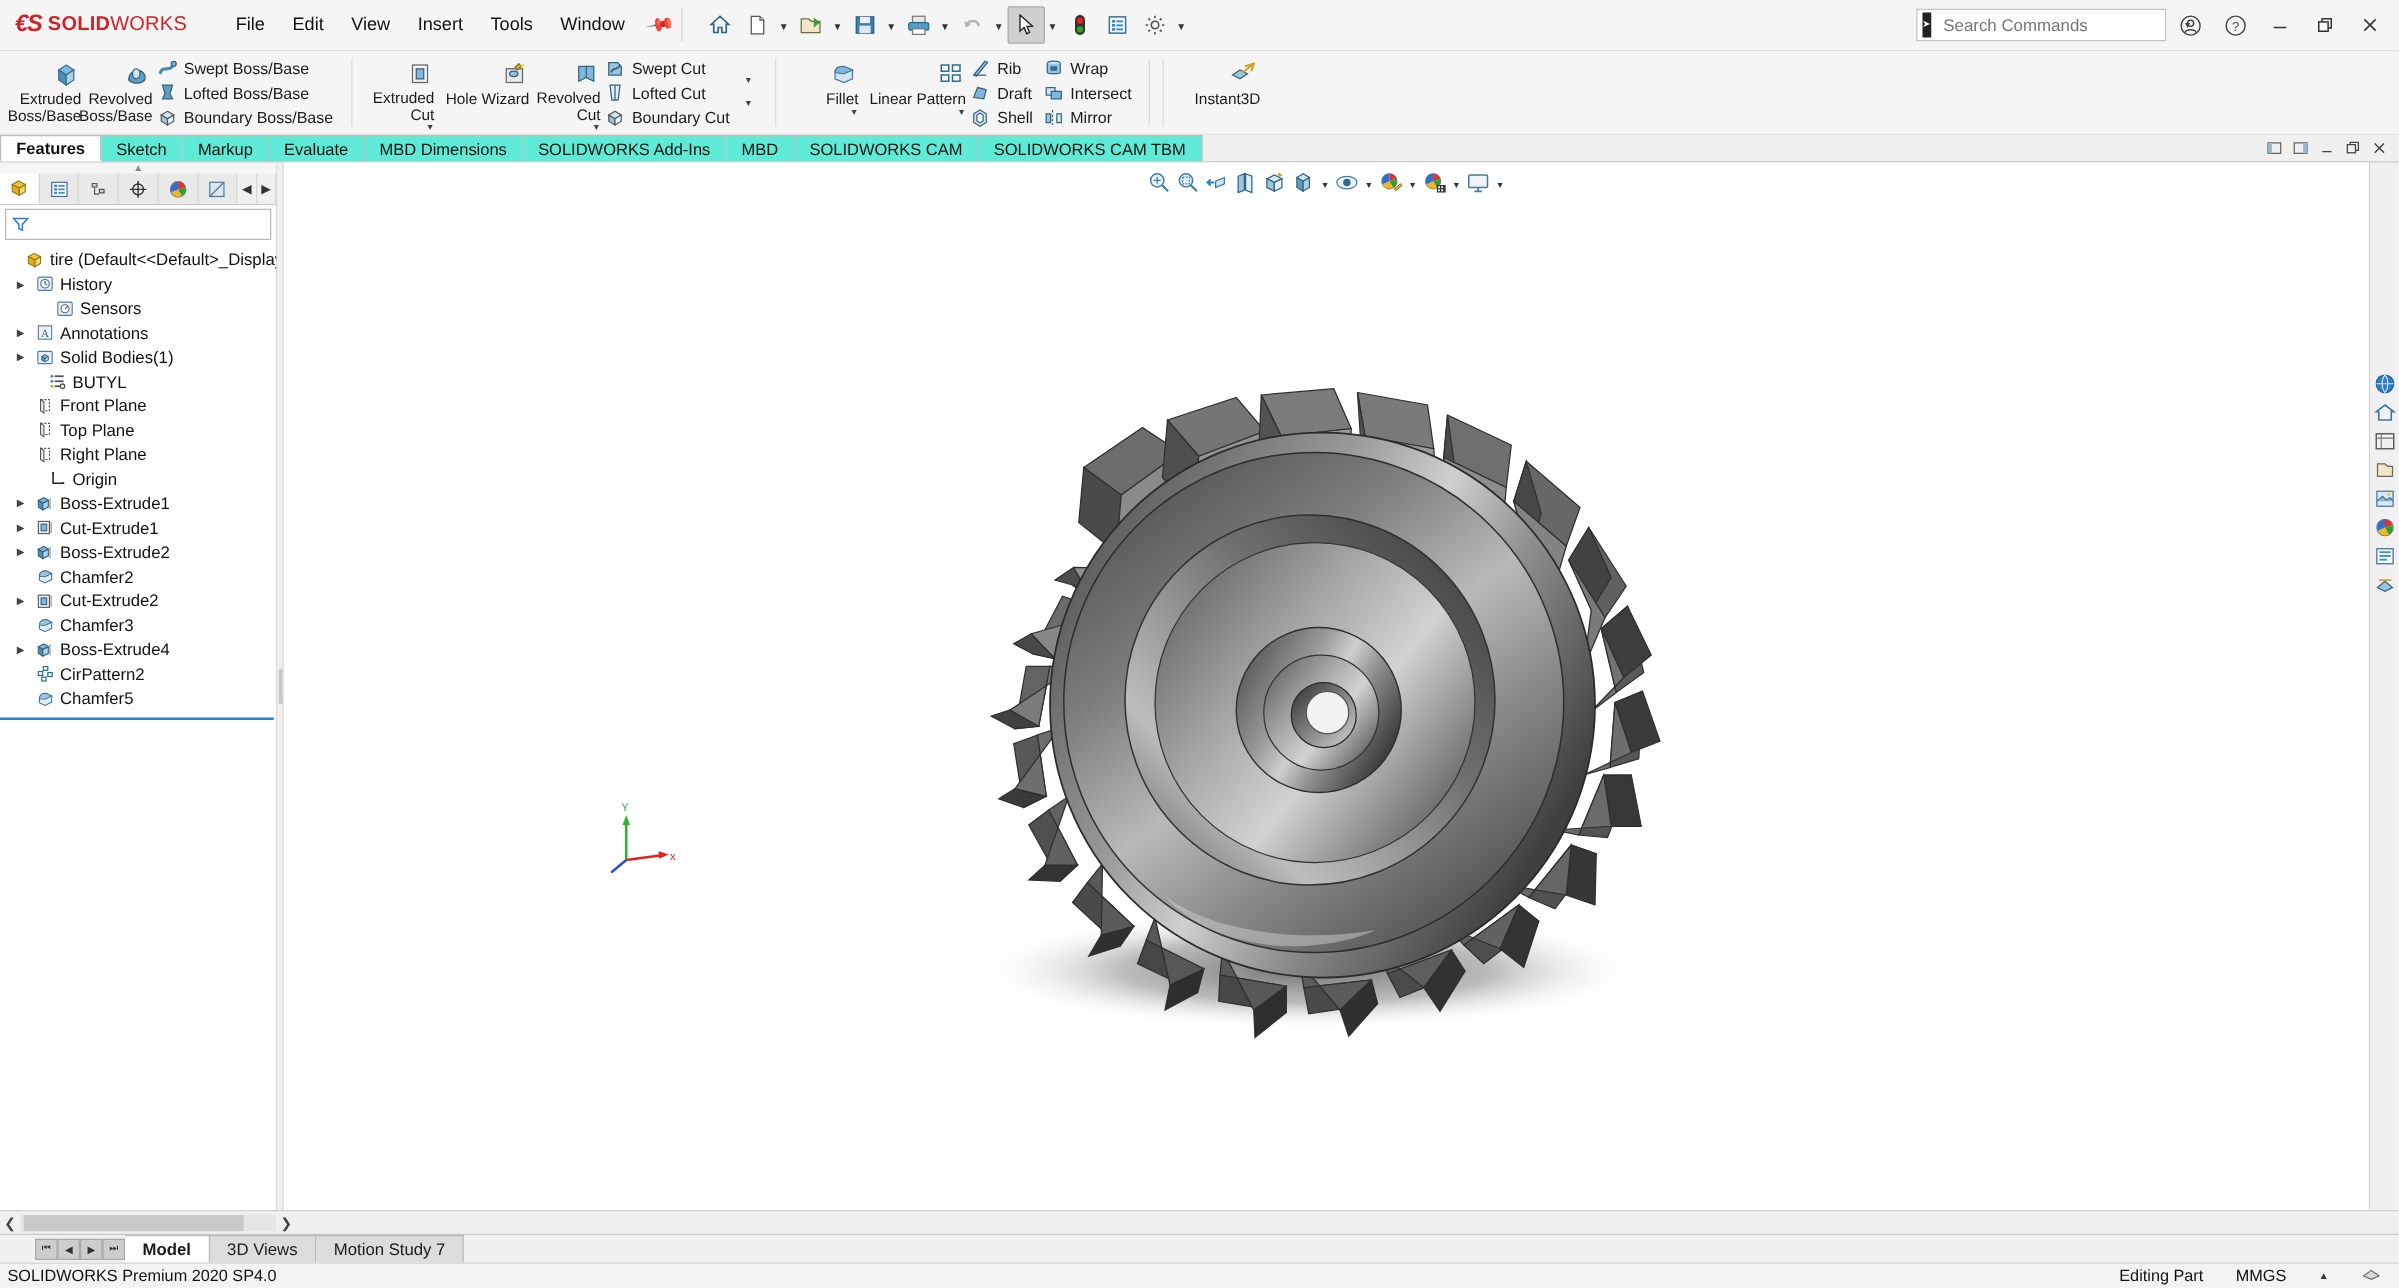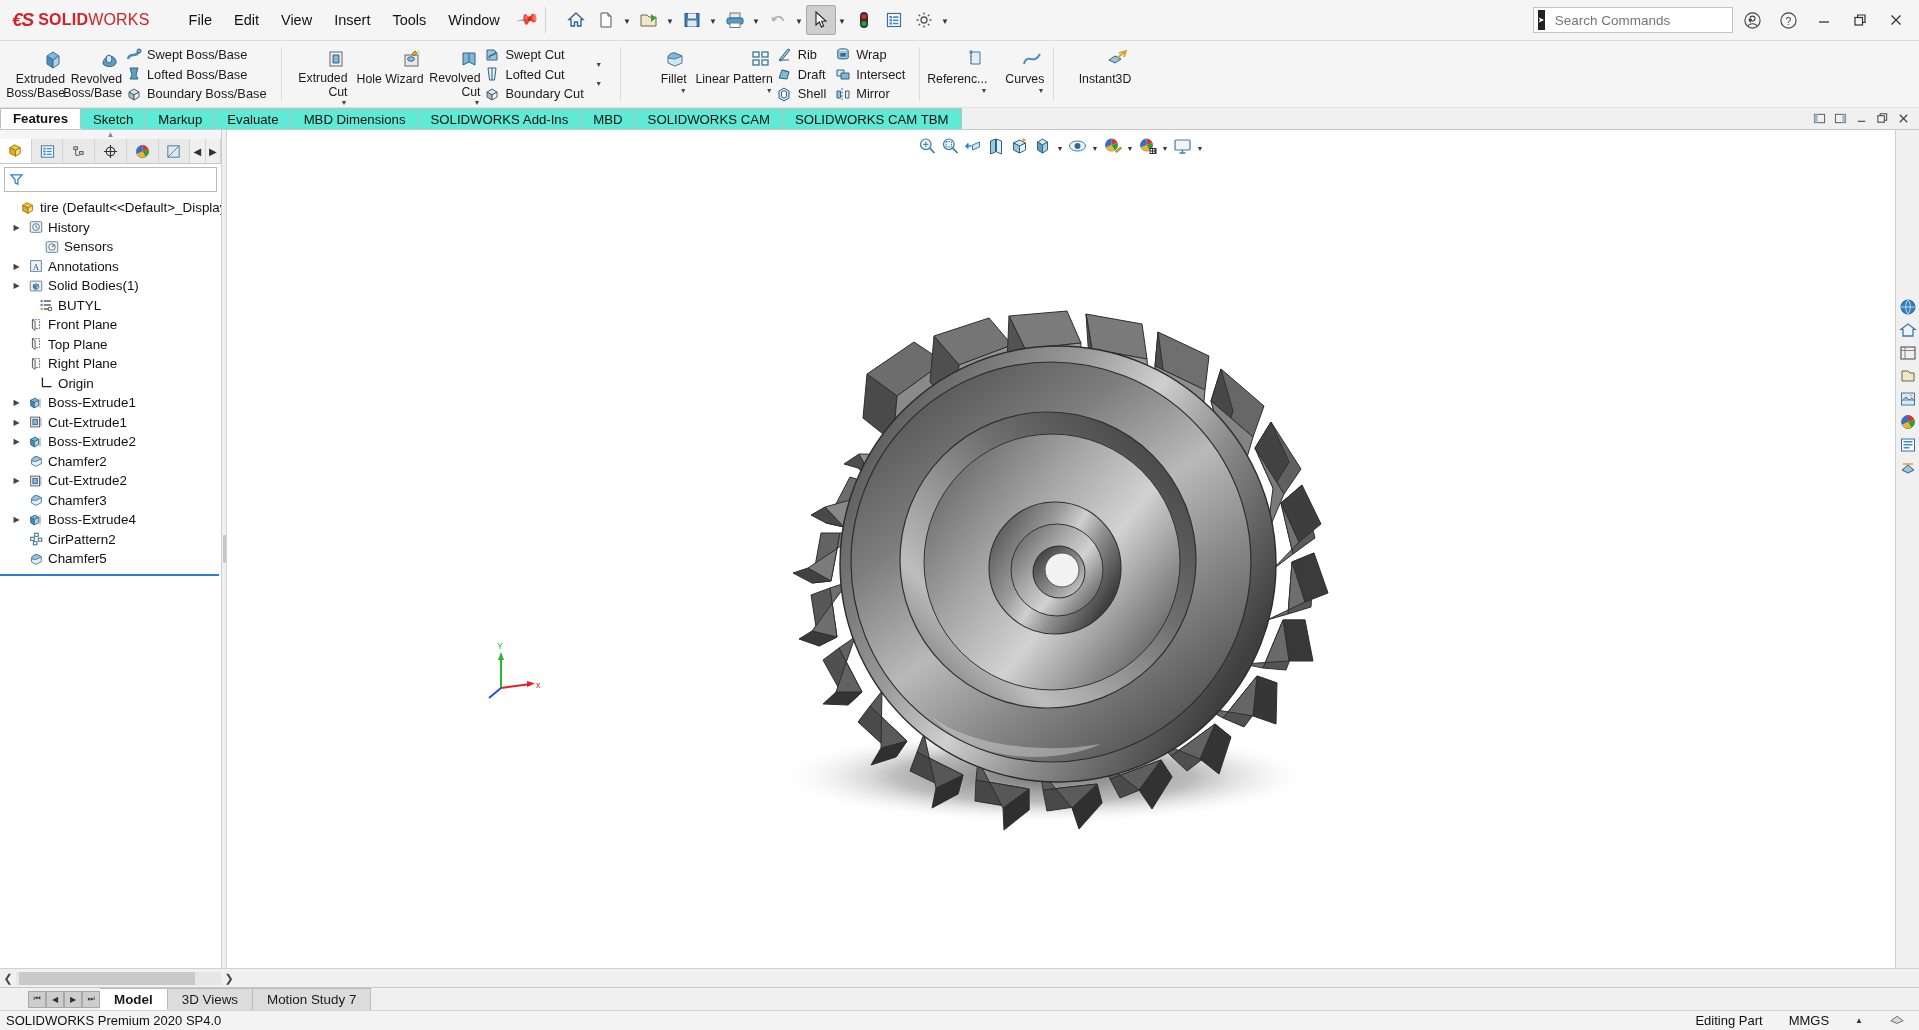--- a/index.html
+++ b/index.html
@@ -494,42 +494,20 @@
                 <path d="M2 5 L5.5 5 L5.5 12 L2 12 Z" fill="#9dc5dd" stroke="#34637f"></path>
                 <path d="M14 5 L10.5 5 L10.5 12 L14 12 Z" fill="#dfeef7" stroke="#34637f"></path>
               </svg>
           </span>
           <span>Mirror</span>
         </div>
       </div>
     </div>
     <div class="rsep"></div>
 
-    <div class="rgroup">
-      <div class="big-btn" style="width:58px">
-        <span class="ic">
-          <svg width="24" height="24" viewBox="0 0 24 24">
-              <path d="M8 5 H17 V17 H8 Z" fill="#dfeef7" stroke="#4a7a98"></path>
-              <circle cx="8" cy="5" r="1.7" fill="#4a90c2"></circle>
-              <path d="M8 5 V17" stroke="#4a7a98" stroke-dasharray="2 1.5"></path>
-            </svg>
-        </span>
-        <span class="lbl">Referenc...</span>
-        <span class="dropdot">▼</span>
-      </div>
-      <div class="big-btn">
-        <span class="ic">
-          <svg width="24" height="24" viewBox="0 0 24 24">
-              <path d="M4 17 C7 5, 14 19, 20 7" fill="none" stroke="#4a90c2" stroke-width="2"></path>
-            </svg>
-        </span>
-        <span class="lbl">Curves</span>
-        <span class="dropdot">▼</span>
-      </div>
-    </div>
     <div class="rsep"></div>
 
     <div class="rgroup">
       <div class="big-btn" style="width:68px">
         <span class="ic">
           <svg width="26" height="24" viewBox="0 0 26 24">
               <path d="M4 13 L10 9 L16 12 L10 16 Z" fill="#9dc5dd" stroke="#34637f"></path>
               <path d="M14 6 L21 4 L19 10" fill="none" stroke="#d4a02a" stroke-width="1.6"></path>
               <path d="M12 11 L20 5" stroke="#d4a02a" stroke-width="1.6"></path>
             </svg>

